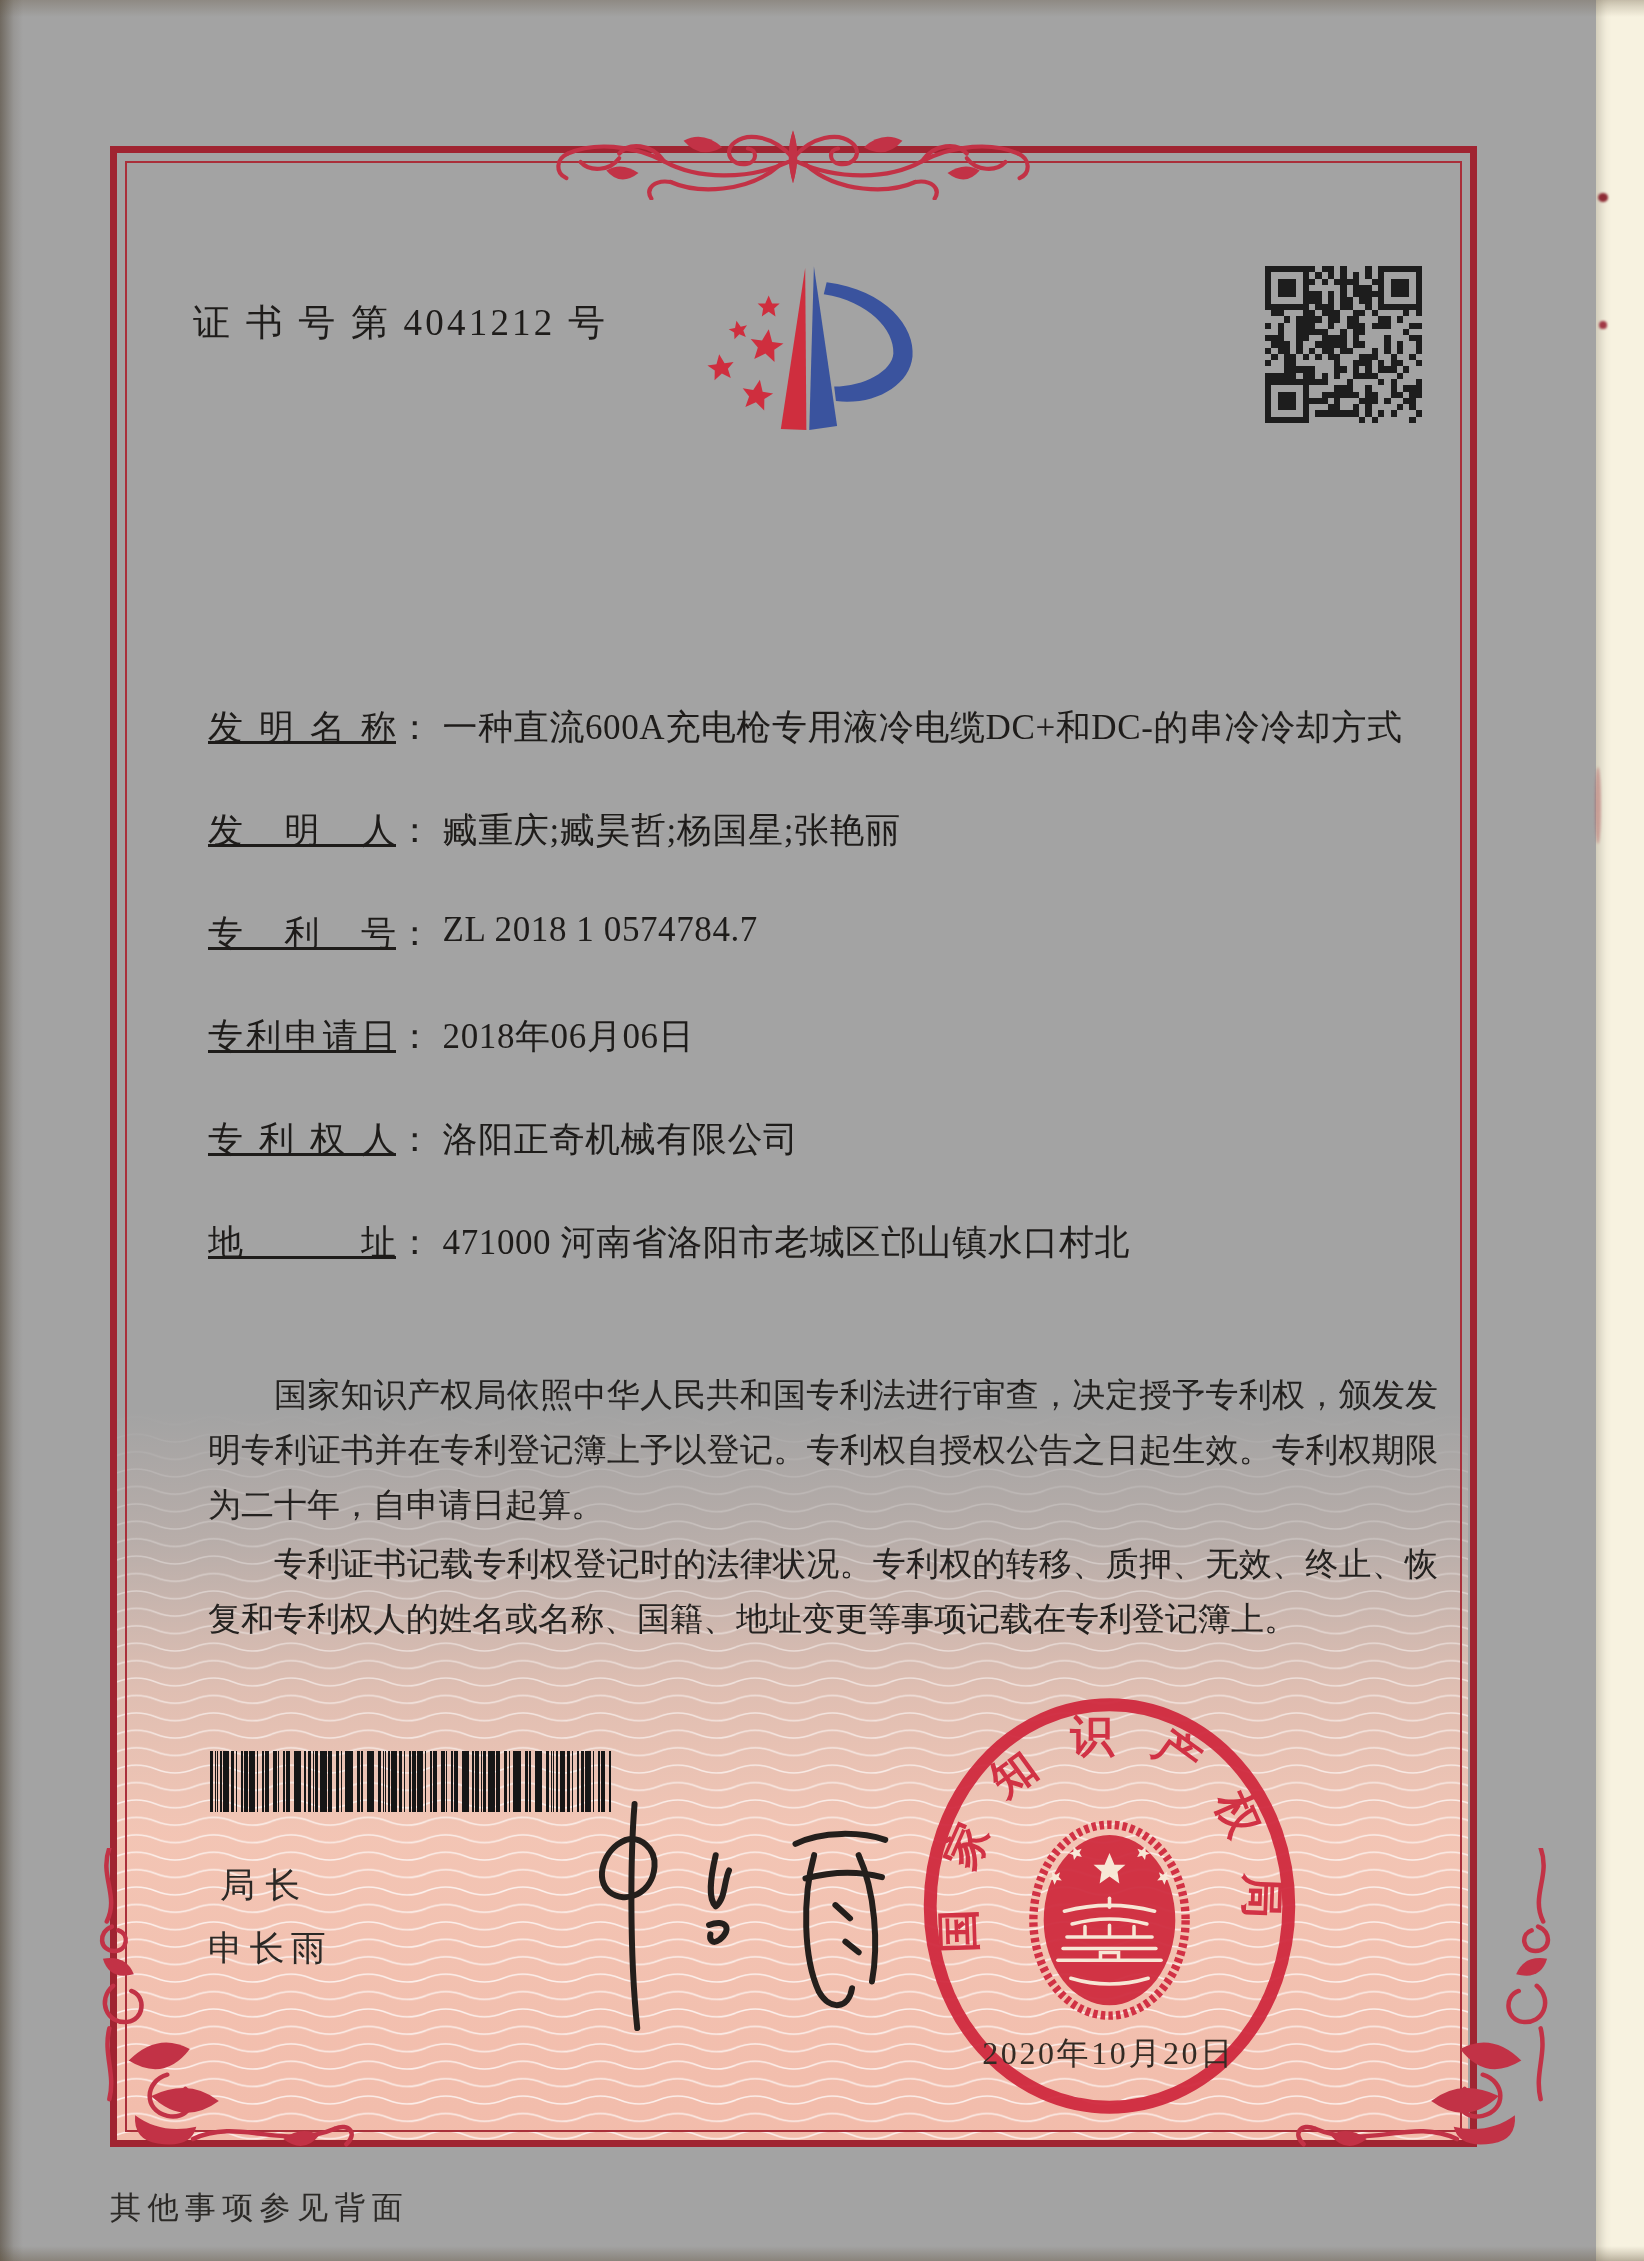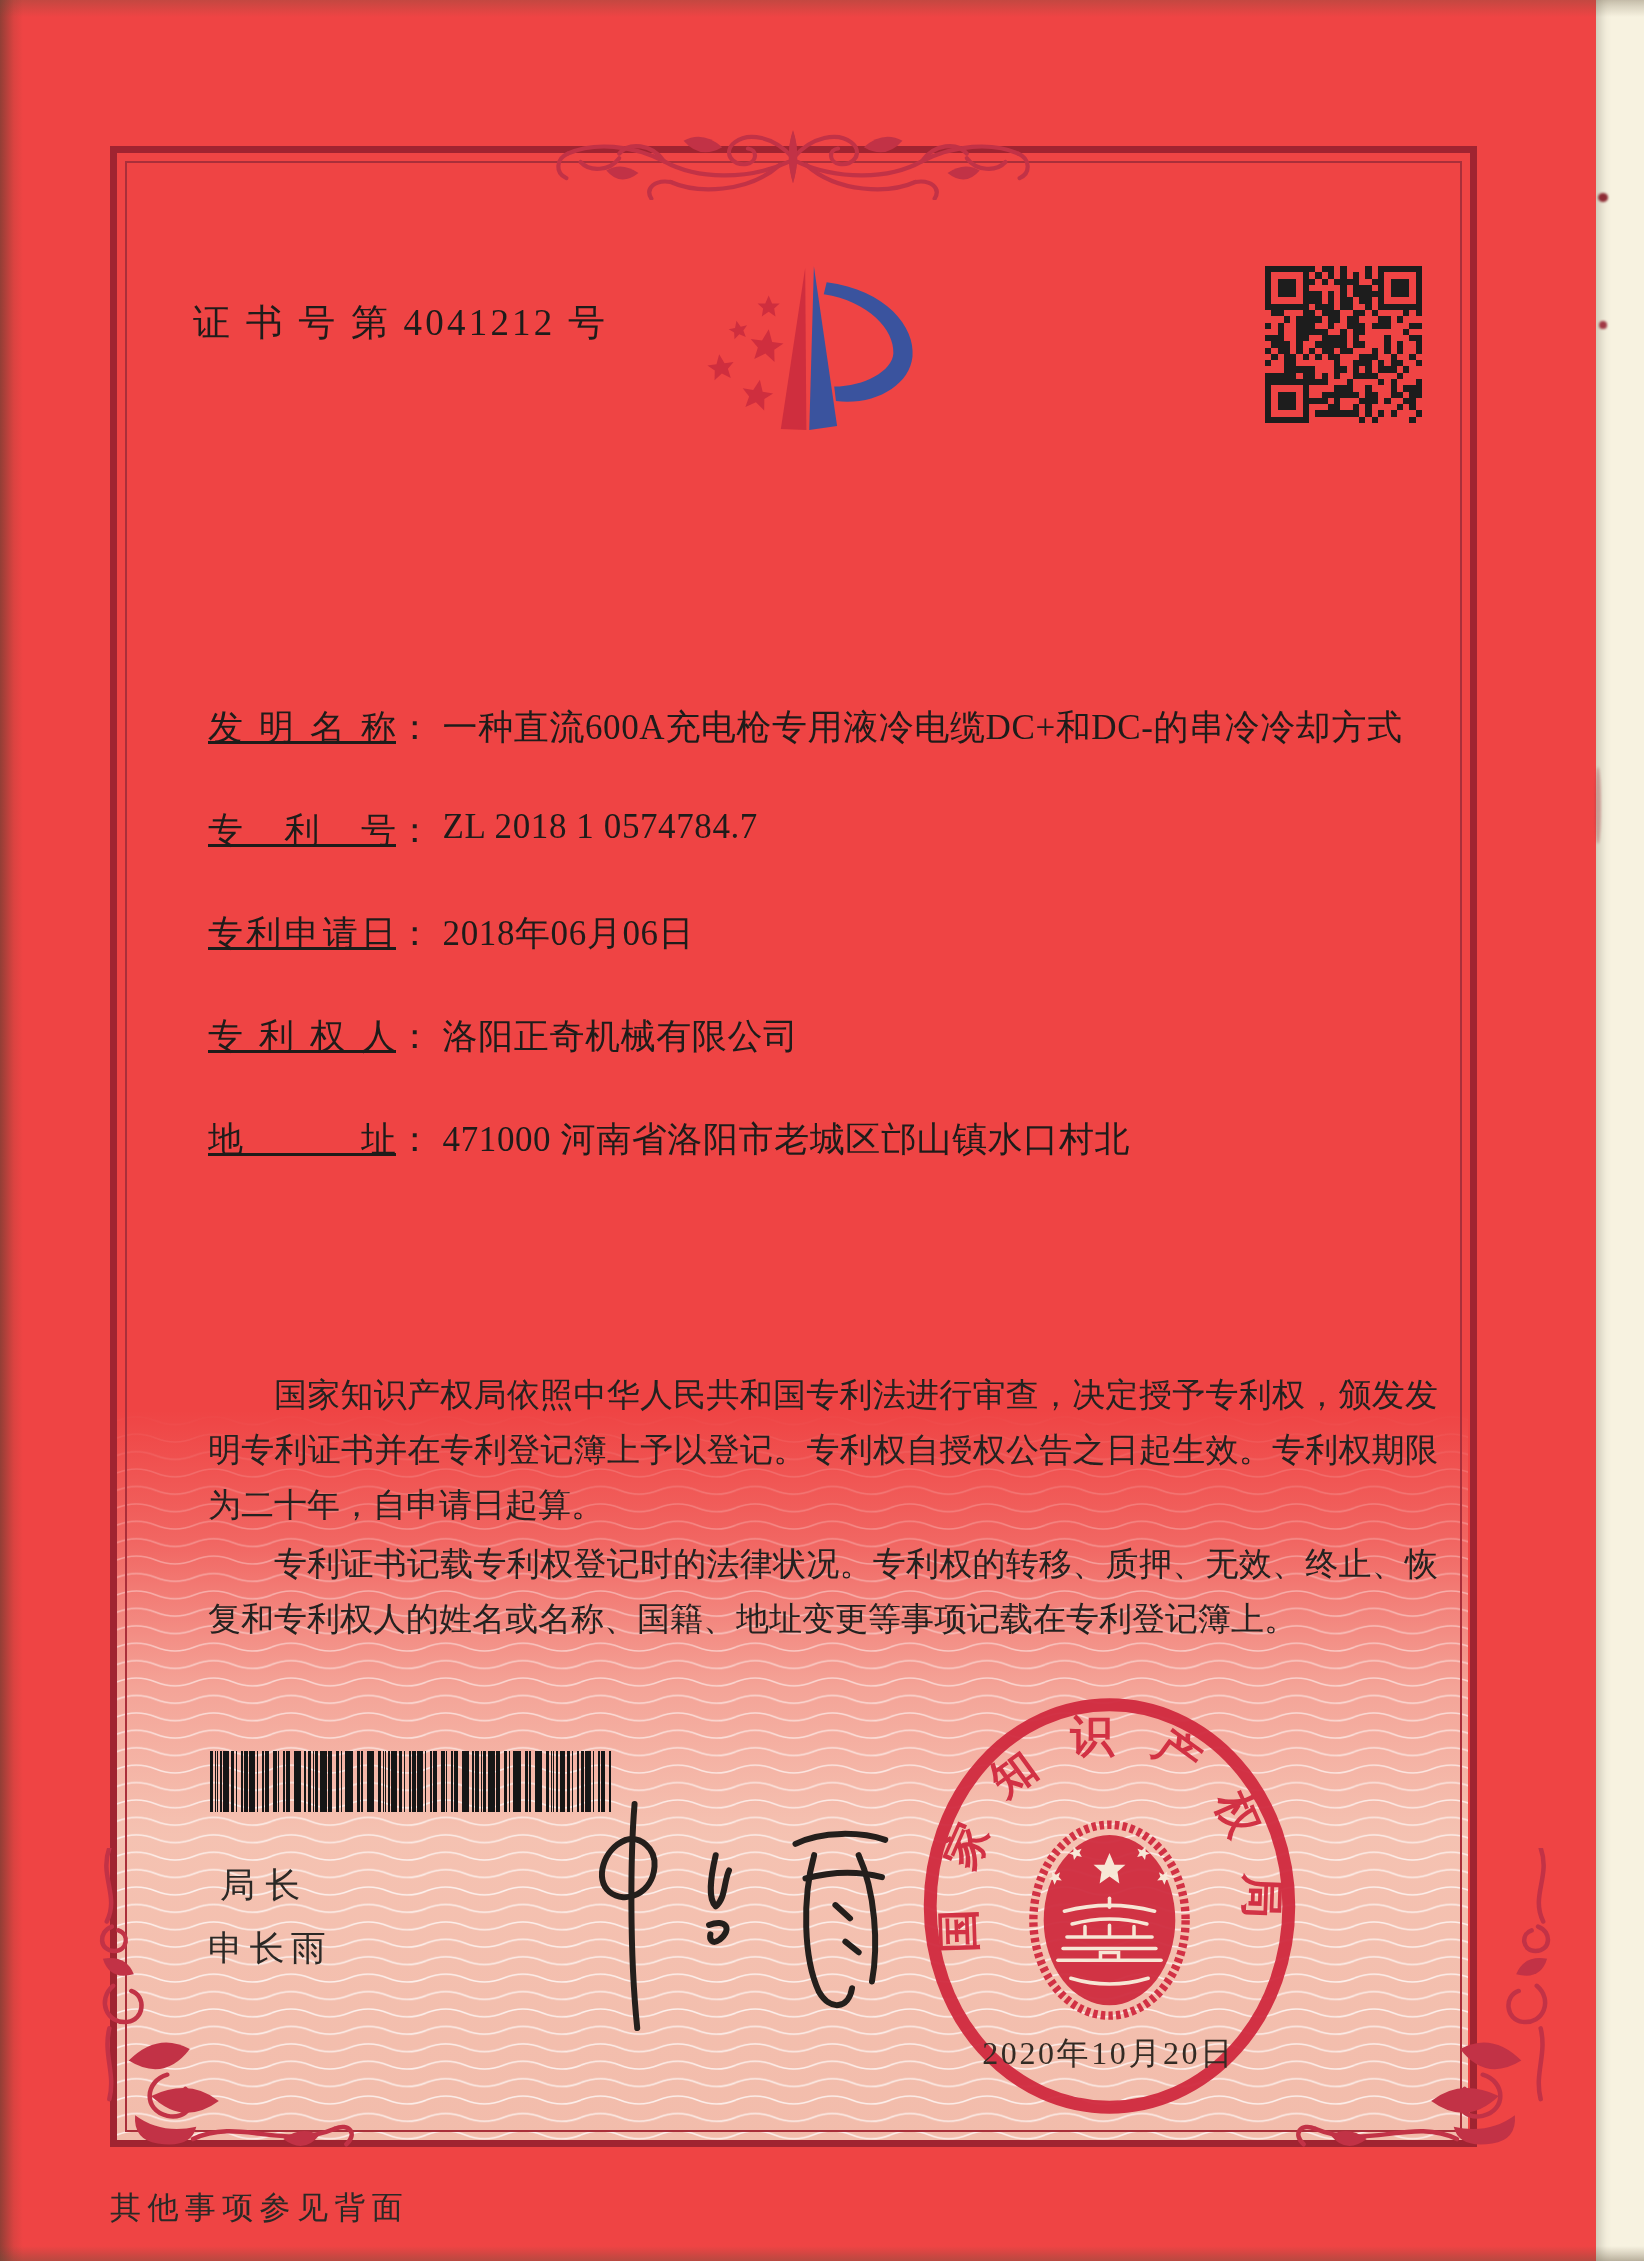--- a/index.html
+++ b/index.html
@@ -1,16 +1,16 @@
 <!DOCTYPE html>
 <html style="font-size:10.3px"><head>
 <meta charset="utf-8">
 <style>
   html,body{margin:0;padding:0;background:#e8e2d0;}
-  .page{position:relative;width:1644px;height:2261px;background:#ef4444;overflow:hidden;
+  .page{position:relative;width:1644px;height:2261px;background:#a3a3a3;overflow:hidden;
         font-family:"Liberation Serif","DejaVu Serif",serif;color:#1e1c1a;}
   
   .edge-left{position:absolute;left:0;top:0;bottom:0;width:23px;
       background:linear-gradient(90deg,rgba(70,58,42,.55),rgba(70,58,42,.12) 60%,rgba(70,58,42,0));z-index:30;}
   .edge-top{position:absolute;left:0;right:0;top:0;height:17px;
       background:linear-gradient(rgba(95,80,58,.30),rgba(95,80,58,0));z-index:30;}
   .edge-bottom{position:absolute;left:0;right:0;bottom:0;height:15.5px;
       background:linear-gradient(rgba(95,80,58,0),rgba(95,80,58,.38));z-index:30;}
   .edge-right-zone{position:absolute;left:1596px;top:0;bottom:0;right:0;background:#f7f2e0;
       box-shadow:inset 9px 0 10.3px -5.2px rgba(60,50,35,.25);z-index:29;}
@@ -425,20 +425,23 @@
         <path fill-rule="evenodd" d="M18,0h7v7h-7z M19,1v5h5v-5z"></path>
         <rect x="20" y="2" width="3" height="3"></rect>
       </svg></div>
 
 
   <div class="fields">
     <div class="frow">
       <span class="flabel">发明名称</span><span class="fcolon">：</span><span class="fvalue">一种直流600A充电枪专用液冷电缆DC+和DC-的串冷冷却方式</span>
     </div>
     <div class="frow">
+      <span class="flabel">发明人</span><span class="fcolon">：</span><span class="fvalue">臧重庆;臧昊哲;杨国星;张艳丽</span>
+    </div>
+    <div class="frow">
       <span class="flabel">专利号</span><span class="fcolon">：</span><span class="fvalue">ZL 2018 1 0574784.7</span>
     </div>
     <div class="frow">
       <span class="flabel">专利申请日</span><span class="fcolon">：</span><span class="fvalue">2018年06月06日</span>
     </div>
     <div class="frow">
       <span class="flabel">专利权人</span><span class="fcolon">：</span><span class="fvalue">洛阳正奇机械有限公司</span>
     </div>
     <div class="frow">
       <span class="flabel">地址</span><span class="fcolon">：</span><span class="fvalue">471000 河南省洛阳市老城区邙山镇水口村北</span>

